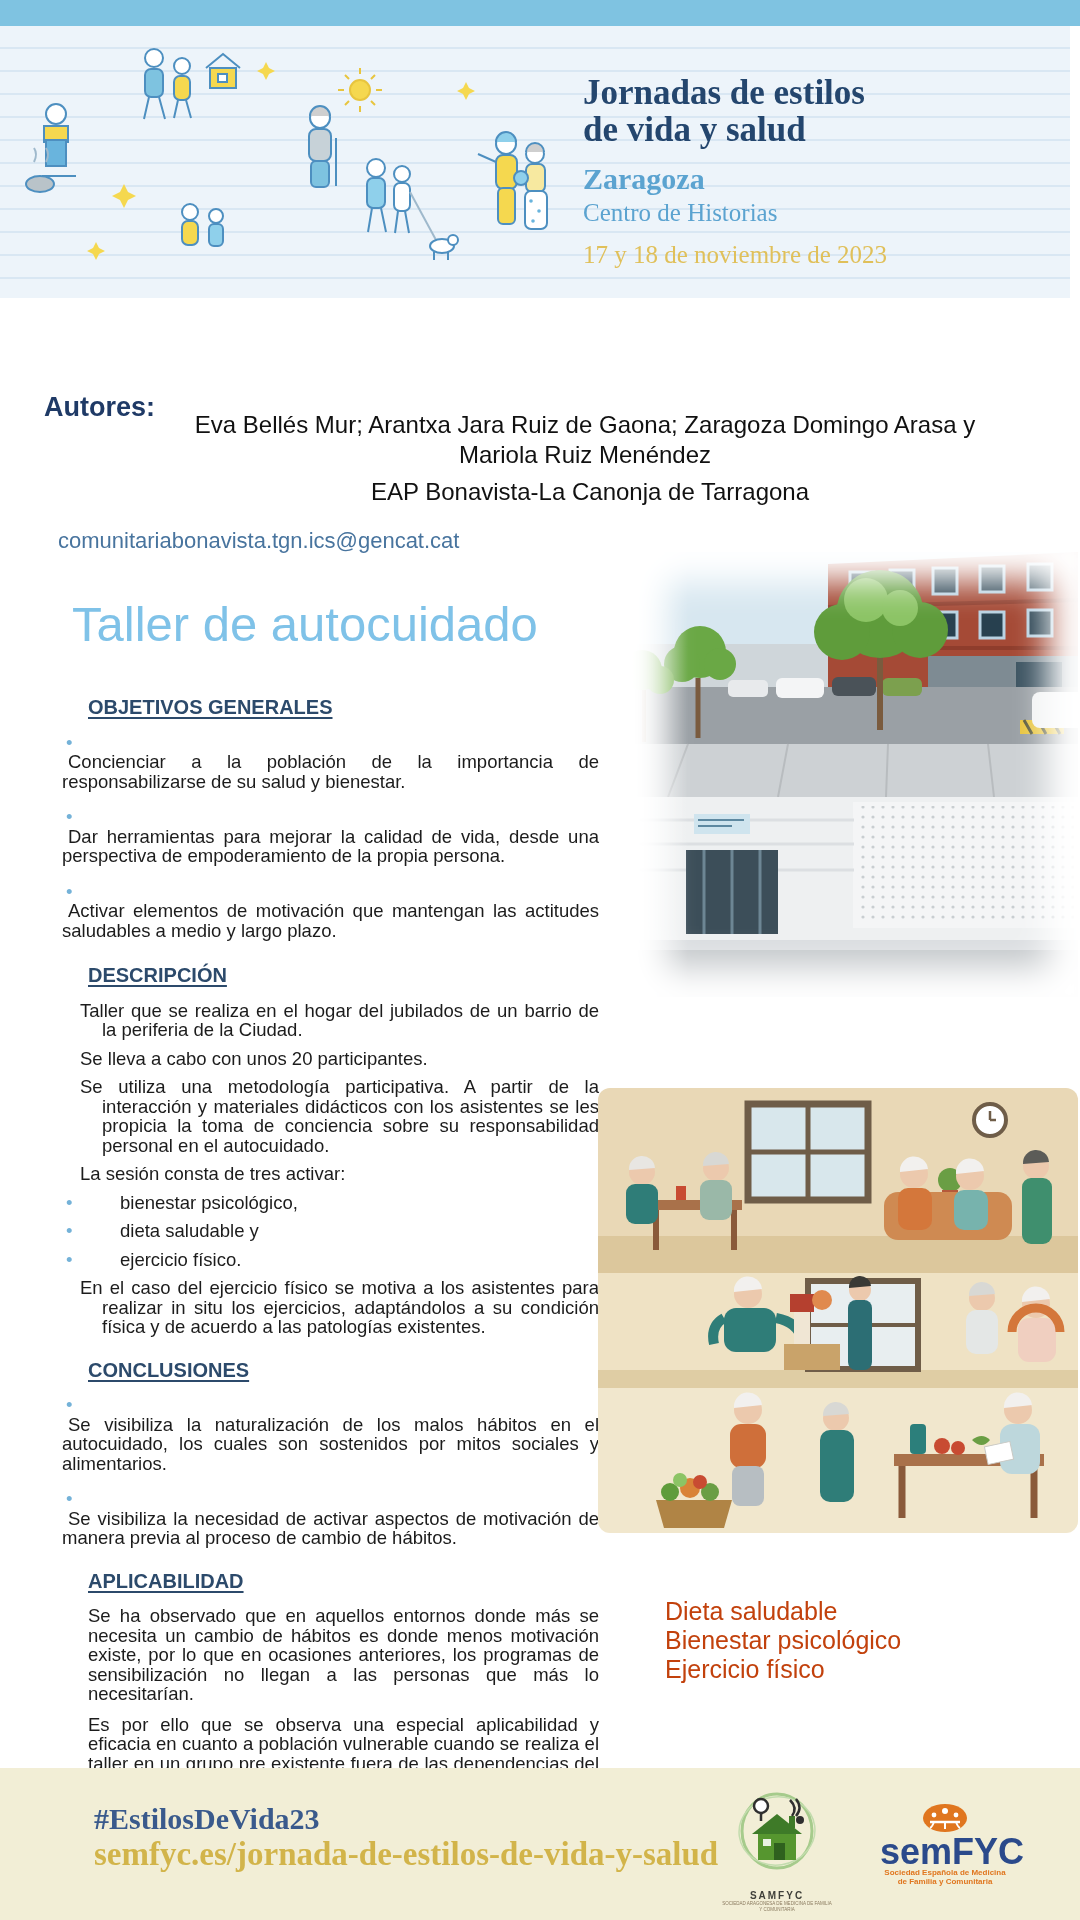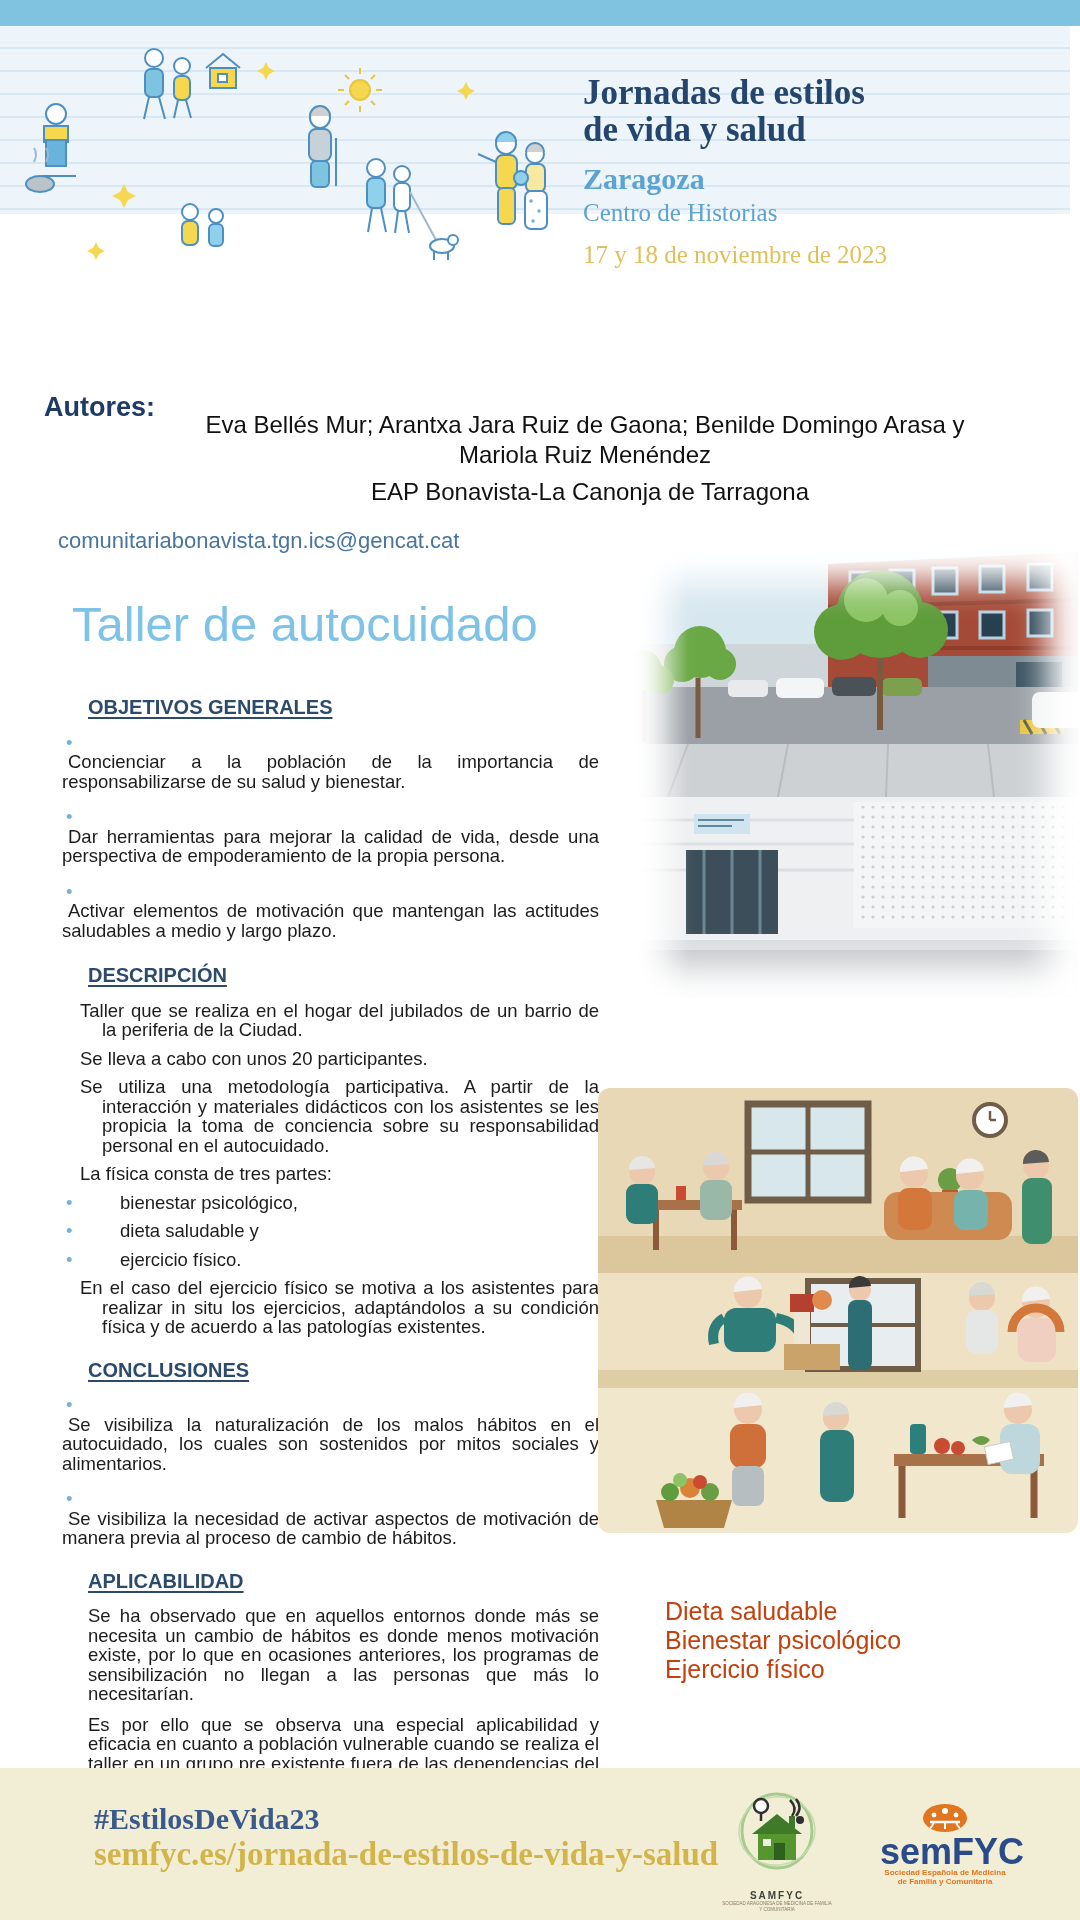--- a/index.html
+++ b/index.html
@@ -1,21 +1,21 @@
 <!DOCTYPE html>
 <html><head>
 <meta charset="utf-8">
 <title>Poster</title>
 <style>
   html,body{margin:0;padding:0;background:#ffffff;}
   .page{position:relative;width:1080px;height:1920px;margin:0 auto;background:#fff;overflow:hidden;
         font-family:"Liberation Sans",sans-serif;color:#1c1c1c;}
   
   .topbar{position:absolute;left:0;top:0;width:1080px;height:26px;background:#7fc3e1;}
-  .paper{position:absolute;left:0;top:26px;width:1070px;height:188px;background:#edf4fa;
+  .paper{position:absolute;left:0;top:26px;width:1070px;height:272px;background:#edf4fa;
          background-image:repeating-linear-gradient(to bottom,transparent 0 21px,#d9e7f3 21px 23px);}
   .headtext{position:absolute;left:583px;top:48px;width:480px;}
   .jtitle{font-family:"Liberation Serif",serif;font-weight:bold;color:#24466e;font-size:35px;line-height:37px;}
   .city{font-family:"Liberation Serif",serif;font-weight:bold;color:#5ba3d0;font-size:30px;margin-top:14px;}
   .venue{font-family:"Liberation Serif",serif;color:#5ba3d0;font-size:25px;margin-top:3px;}
   .dates{font-family:"Liberation Serif",serif;color:#e0c05a;font-size:25px;margin-top:14px;}
   .doodles{position:absolute;left:4px;top:0;}
   
   .idbar{position:absolute;left:494px;top:303px;width:586px;height:56px;background:#efb54b;
          display:flex;align-items:center;color:#fff;}
@@ -159,21 +159,21 @@
         </div>
         <div class="city">Zaragoza</div>
         <div class="venue">Centro de Historias</div>
         <div class="dates">17 y 18 de noviembre de 2023</div>
       </div>
     </div>
   </header>
 
 
   <div class="autores">Autores:</div>
-  <div class="names">Eva Bellés Mur; Arantxa Jara Ruiz de Gaona; Benilde Domingo Arasa y Mariola Ruiz Menéndez</div>
+  <div class="names">Eva Bellés Mur; Arantxa Jara Ruiz de Gaona; Zaragoza Domingo Arasa y Mariola Ruiz Menéndez</div>
   <div class="eap">EAP Bonavista-La Canonja de Tarragona</div>
   <div class="email">comunitariabonavista.tgn.ics@gencat.cat</div>
 
   <h1 class="taller">Taller de autocuidado</h1>
 
   <section class="leftcol">
 
     <h3 class="sec">OBJETIVOS GENERALES</h3>
     <div class="b">
       <span class="dot"></span>
@@ -185,21 +185,21 @@
     </div>
     <div class="b">
       <span class="dot"></span>
       <div class="bt">Activar elementos de motivación que mantengan las actitudes saludables a medio y largo plazo.</div>
     </div>
 
     <h3 class="sec sp1">DESCRIPCIÓN</h3>
     <p class="p">Taller que se realiza en el hogar del jubilados de un barrio de la periferia de la Ciudad.</p>
     <p class="p">Se lleva a cabo con unos 20 participantes.</p>
     <p class="p">Se utiliza una metodología participativa. A partir de la interacción y materiales didácticos con los asistentes se les propicia la toma de conciencia sobre su responsabilidad personal en el autocuidado.</p>
-    <p class="p">La física consta de tres partes:</p>
+    <p class="p">La sesión consta de tres activar:</p>
     <div class="sb">
       <span class="dot"></span>
       <div class="txt">bienestar psicológico,</div>
     </div>
     <div class="sb">
       <span class="dot"></span>
       <div class="txt">dieta saludable y</div>
     </div>
     <div class="sb">
       <span class="dot"></span>

